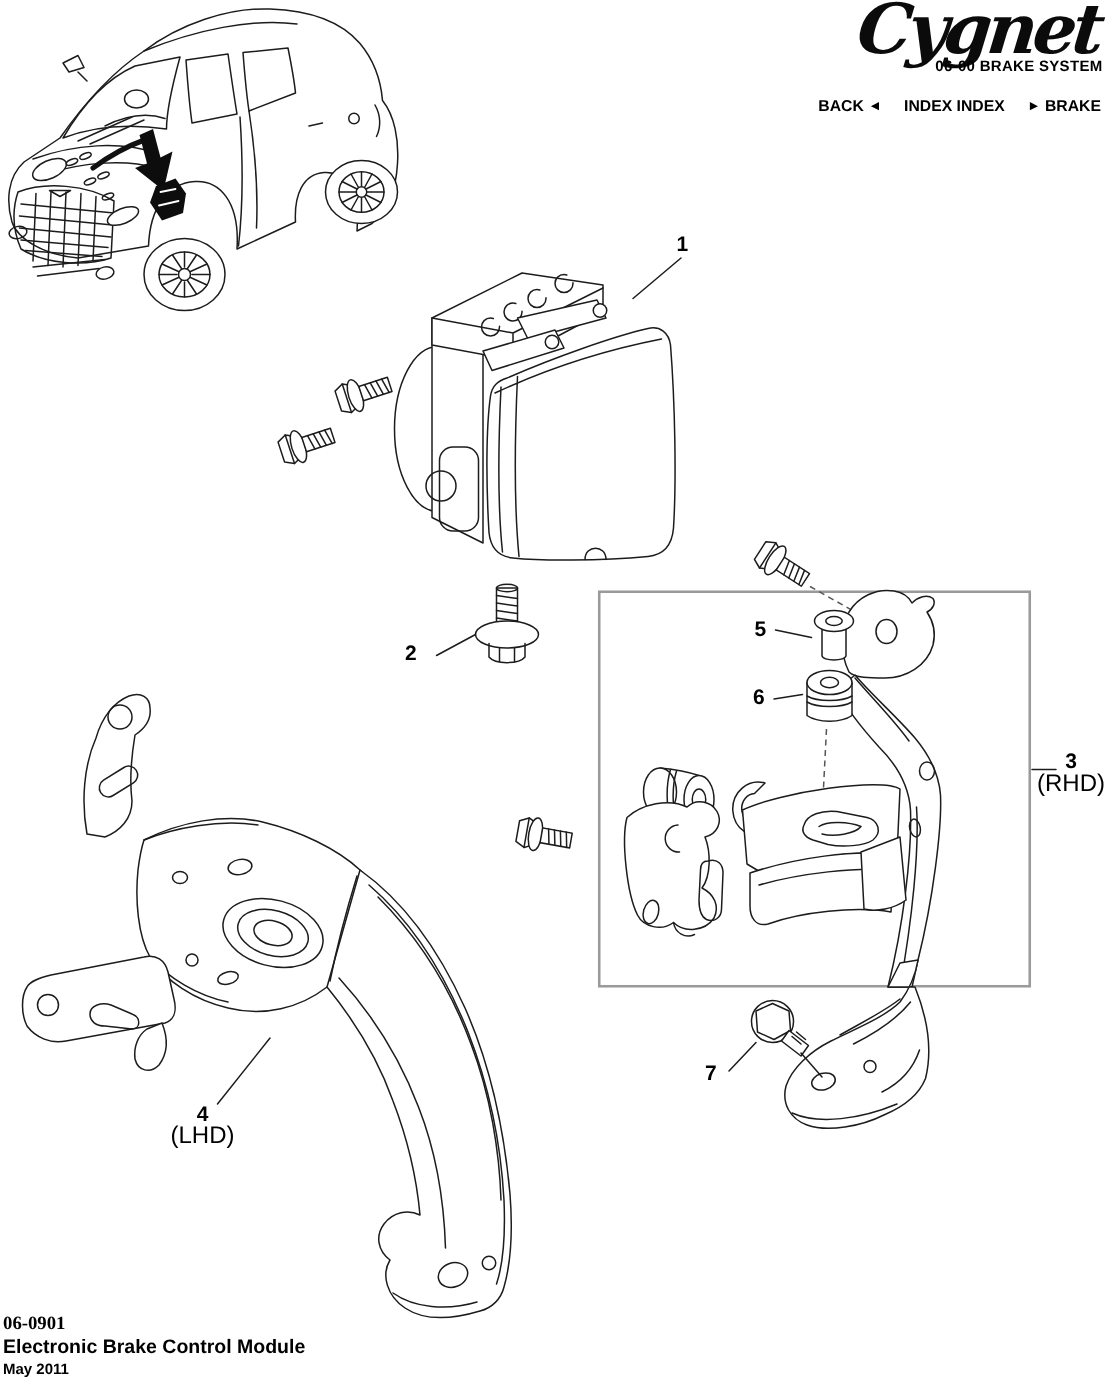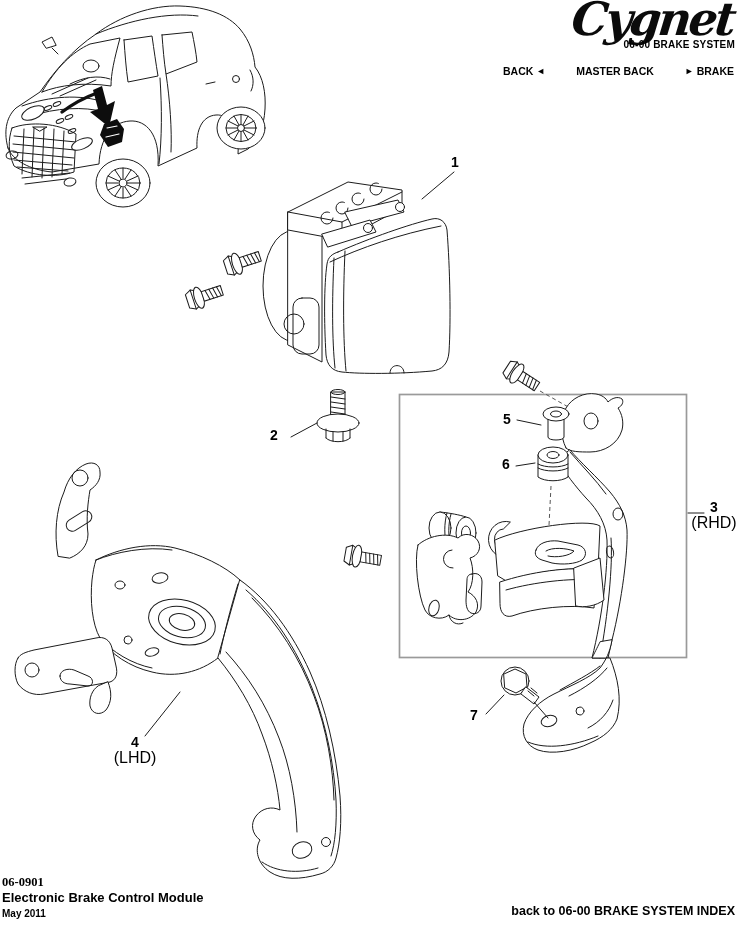--- a/index.html
+++ b/index.html
@@ -4,21 +4,21 @@
 <style>
   html,body{margin:0;padding:0;background:#fff;}
   .page{position:relative;width:737px;height:927px;background:#ffffff;overflow:hidden;
         font-family:"Liberation Sans","DejaVu Sans",sans-serif;color:#000;}
   .abs{position:absolute;}
   
   .logo{right:4px;top:-8px;font-family:"DejaVu Serif",serif;font-style:italic;font-weight:bold;
         font-size:46px;letter-spacing:-3px;transform:skewX(-6deg);color:#0b0b0b;}
   .section-title{right:2px;top:39px;font-size:10px;font-weight:bold;letter-spacing:.2px;}
   .topnav{right:3px;top:65px;font-size:10.5px;font-weight:bold;display:flex;gap:15px;align-items:center;}
-  .topnav a{color:#000;text-decoration:none;cursor:pointer;margin-left:16px;}
+  .topnav a{color:#000;text-decoration:none;cursor:pointer;}
   .arrow{font-size:9px;position:relative;top:-1px;}
   
   .callout{position:absolute;font-weight:bold;font-size:14px;line-height:1.05;text-align:center;}
   .callout .variant{display:block;font-size:16px;font-weight:normal;}
   
   .doc-number{left:2px;top:875px;font-size:12.5px;font-weight:bold;font-family:Liberation Serif, serif;}
   .doc-title{left:2px;top:890px;font-size:13px;font-weight:bold;}
   .doc-date{left:2px;top:908px;font-size:10px;font-weight:bold;}
   .index-link{right:2px;top:904px;font-size:12.5px;font-weight:bold;color:#000;text-decoration:none;cursor:pointer;}
   
@@ -33,21 +33,21 @@
 </style>
 </head>
 <body>
 
 <div class="page">
 
   <div class="abs logo">Cygnet</div>
   <div class="abs section-title">06-00 BRAKE SYSTEM</div>
   <nav class="abs topnav">
     <a><span>BACK</span> <span class="arrow">◄</span></a>
-    <a>MASTER BACK</a>
+    <a>INDEX INDEX</a>
     <a><span class="arrow">►</span> <span>BRAKE</span></a>
   </nav>
 
   <svg width="737" height="927" viewBox="0 0 737 927">
     <defs>
       <g id="boltR">
         <path class="w" d="M-11,-7 L-5,-10 L1,-7 L1,7 L-5,10 L-11,7 Z"></path>
         <path class="ln" d="M-5,-10 L-5,10"></path>
         <ellipse class="w" cx="1" cy="0" rx="4.5" ry="11"></ellipse>
         <path class="w" d="M5,-5 L25,-5 L25,5 L5,5 Z"></path>
@@ -266,15 +266,14 @@
     <span class="num">4</span>
     <span class="variant">(LHD)</span>
   </div>
   <div class="callout" style="left:503px;top:412px;"><span class="num">5</span></div>
   <div class="callout" style="left:502px;top:457px;"><span class="num">6</span></div>
   <div class="callout" style="left:470px;top:708px;"><span class="num">7</span></div>
 
   <div class="abs doc-number">06-0901</div>
   <div class="abs doc-title">Electronic Brake Control Module</div>
   <div class="abs doc-date">May 2011</div>
-  <a class="abs index-link">back to 06-00 BRAKE SYSTEM INDEX</a>
 
 </div>
 
 </body></html>

